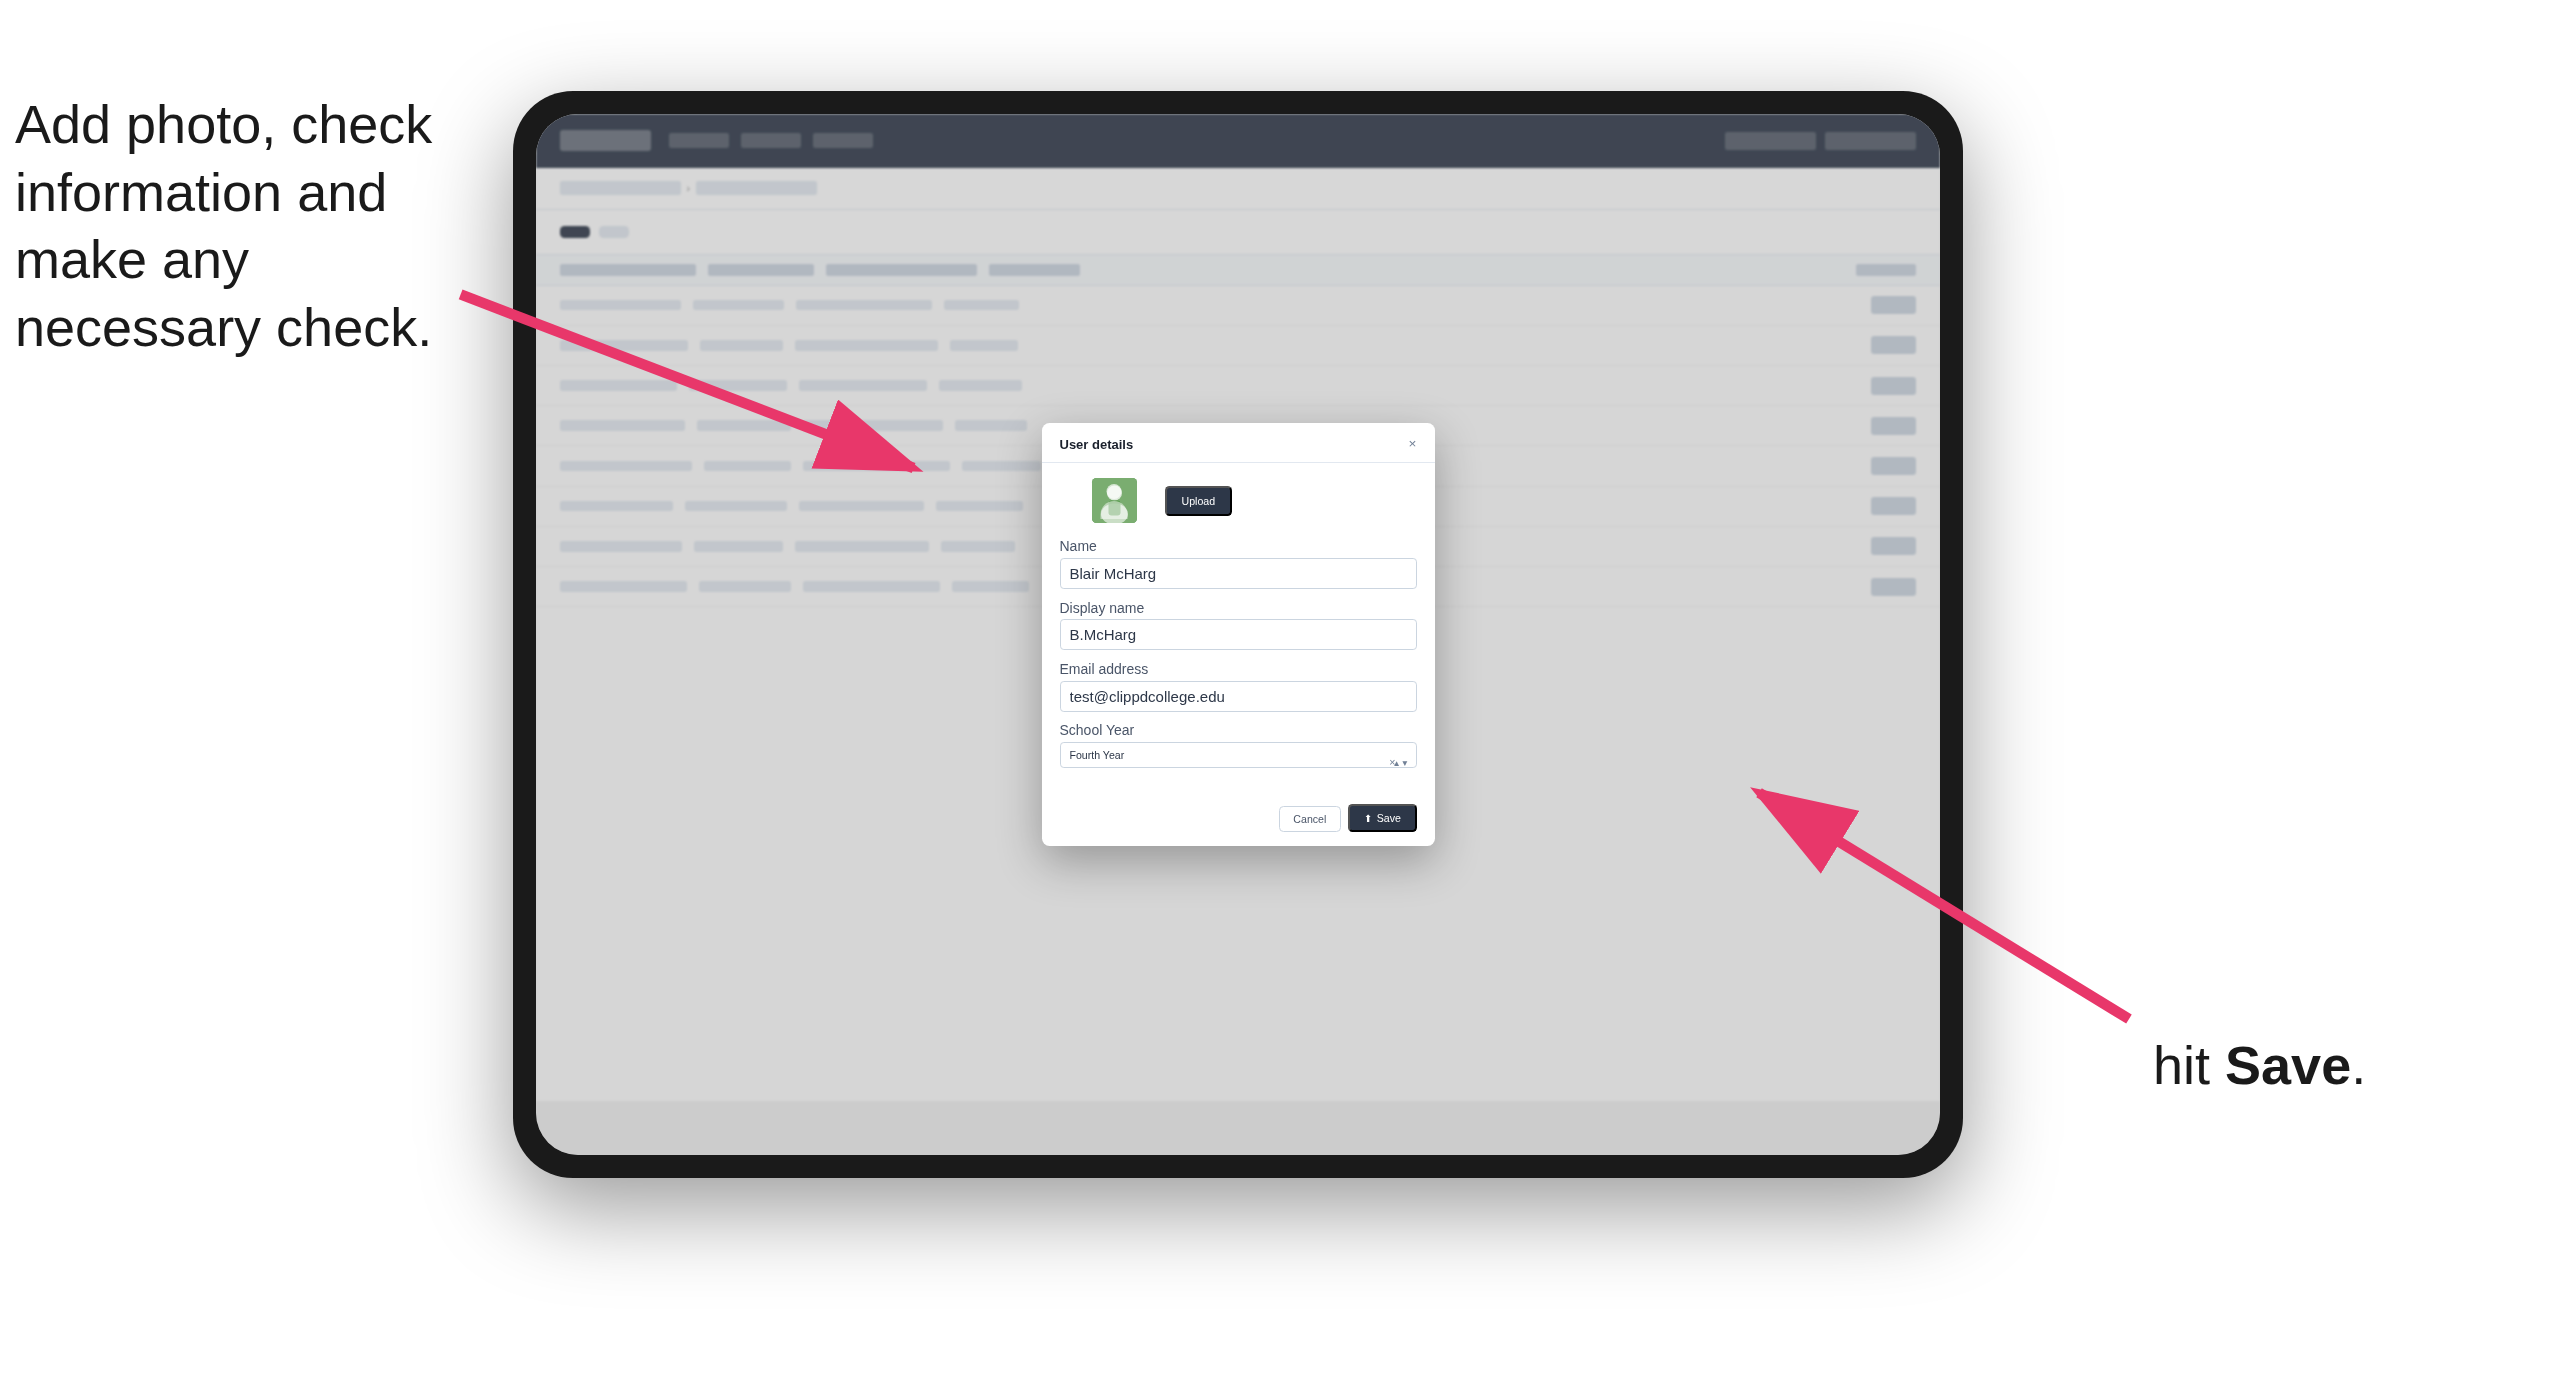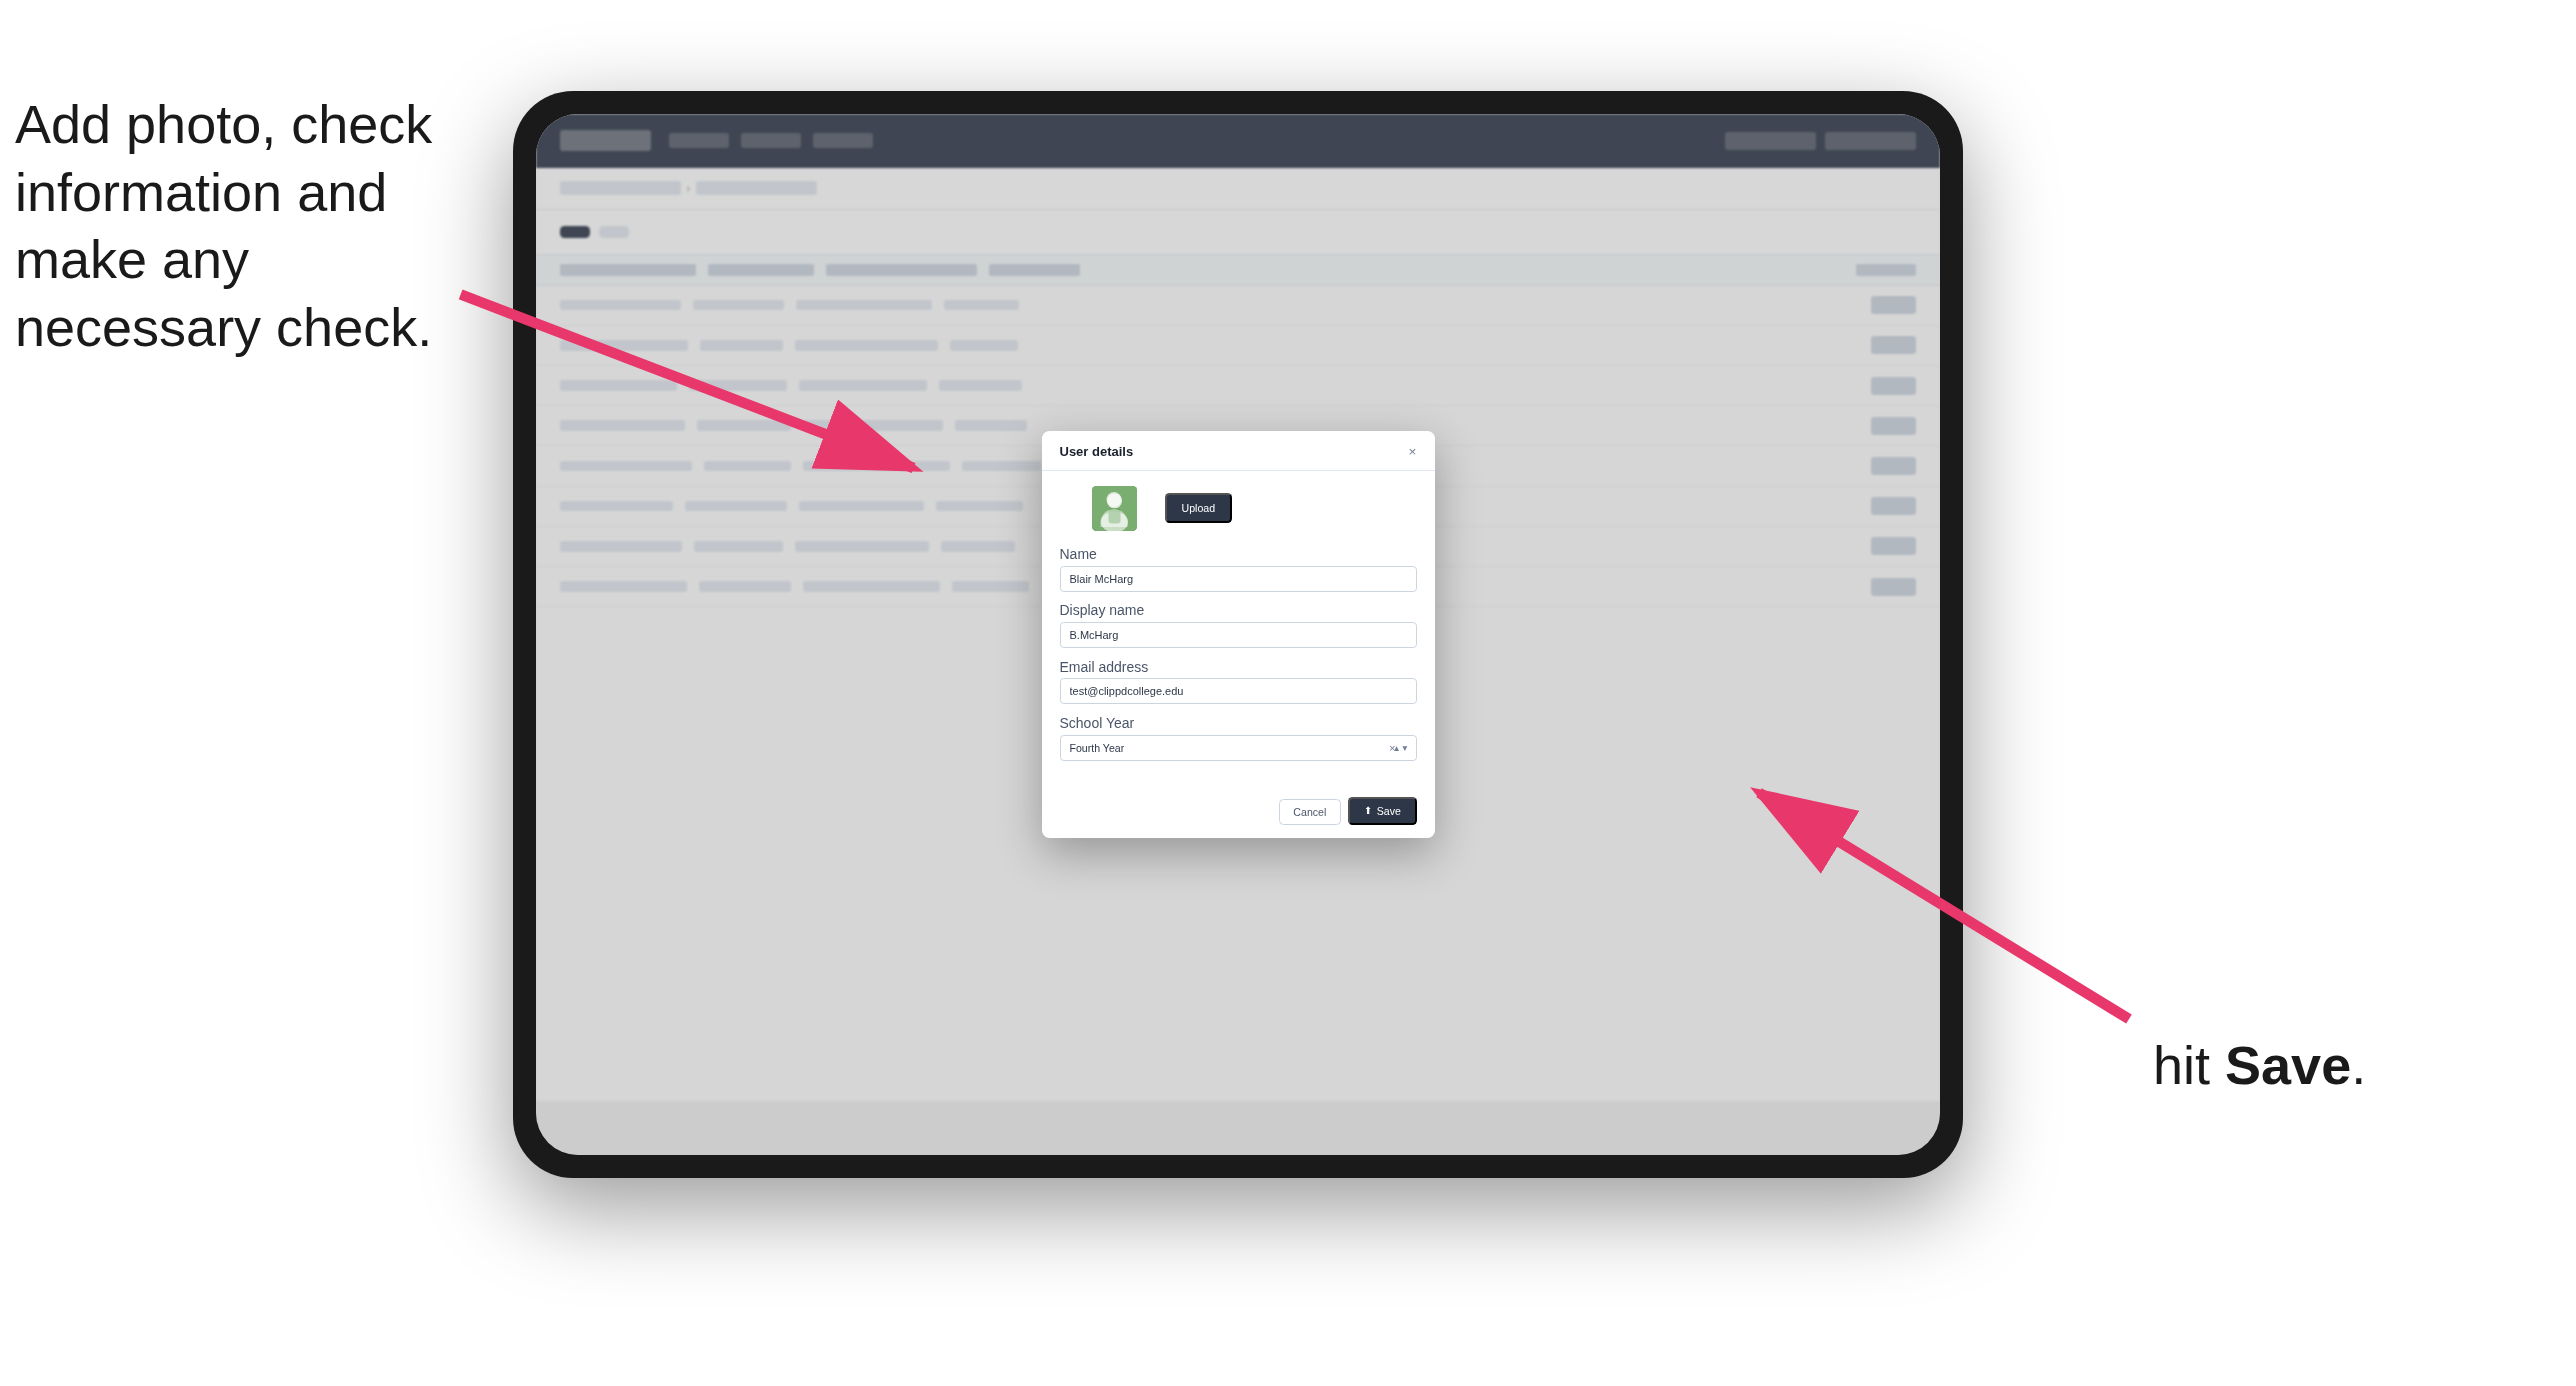--- a/index.html
+++ b/index.html
@@ -329,29 +329,29 @@
       margin-bottom: 3.8px;
       display: block;
       font-weight: 400;
     }
 
     .form-input {
       width: 100%;
       border: 0.8px solid #cbd5e0;
       border-radius: 3.8px;
       padding: 6px 9px;
-      font-size: 11px;
+      font-size: 15px;
       color: #2d3748;
       background: #ffffff;
     }
 
     .select-wrapper {
       position: relative;
       display: flex;
-      align-items: center;
+      align-items: flex-end;
     }
 
     .form-select {
       width: 100%;
       border: 0.8px solid #cbd5e0;
       border-radius: 3.8px;
       padding: 6px 30px 6px 9px;
       font-size: 10.6px;
       color: #2d3748;
       background: #ffffff;

